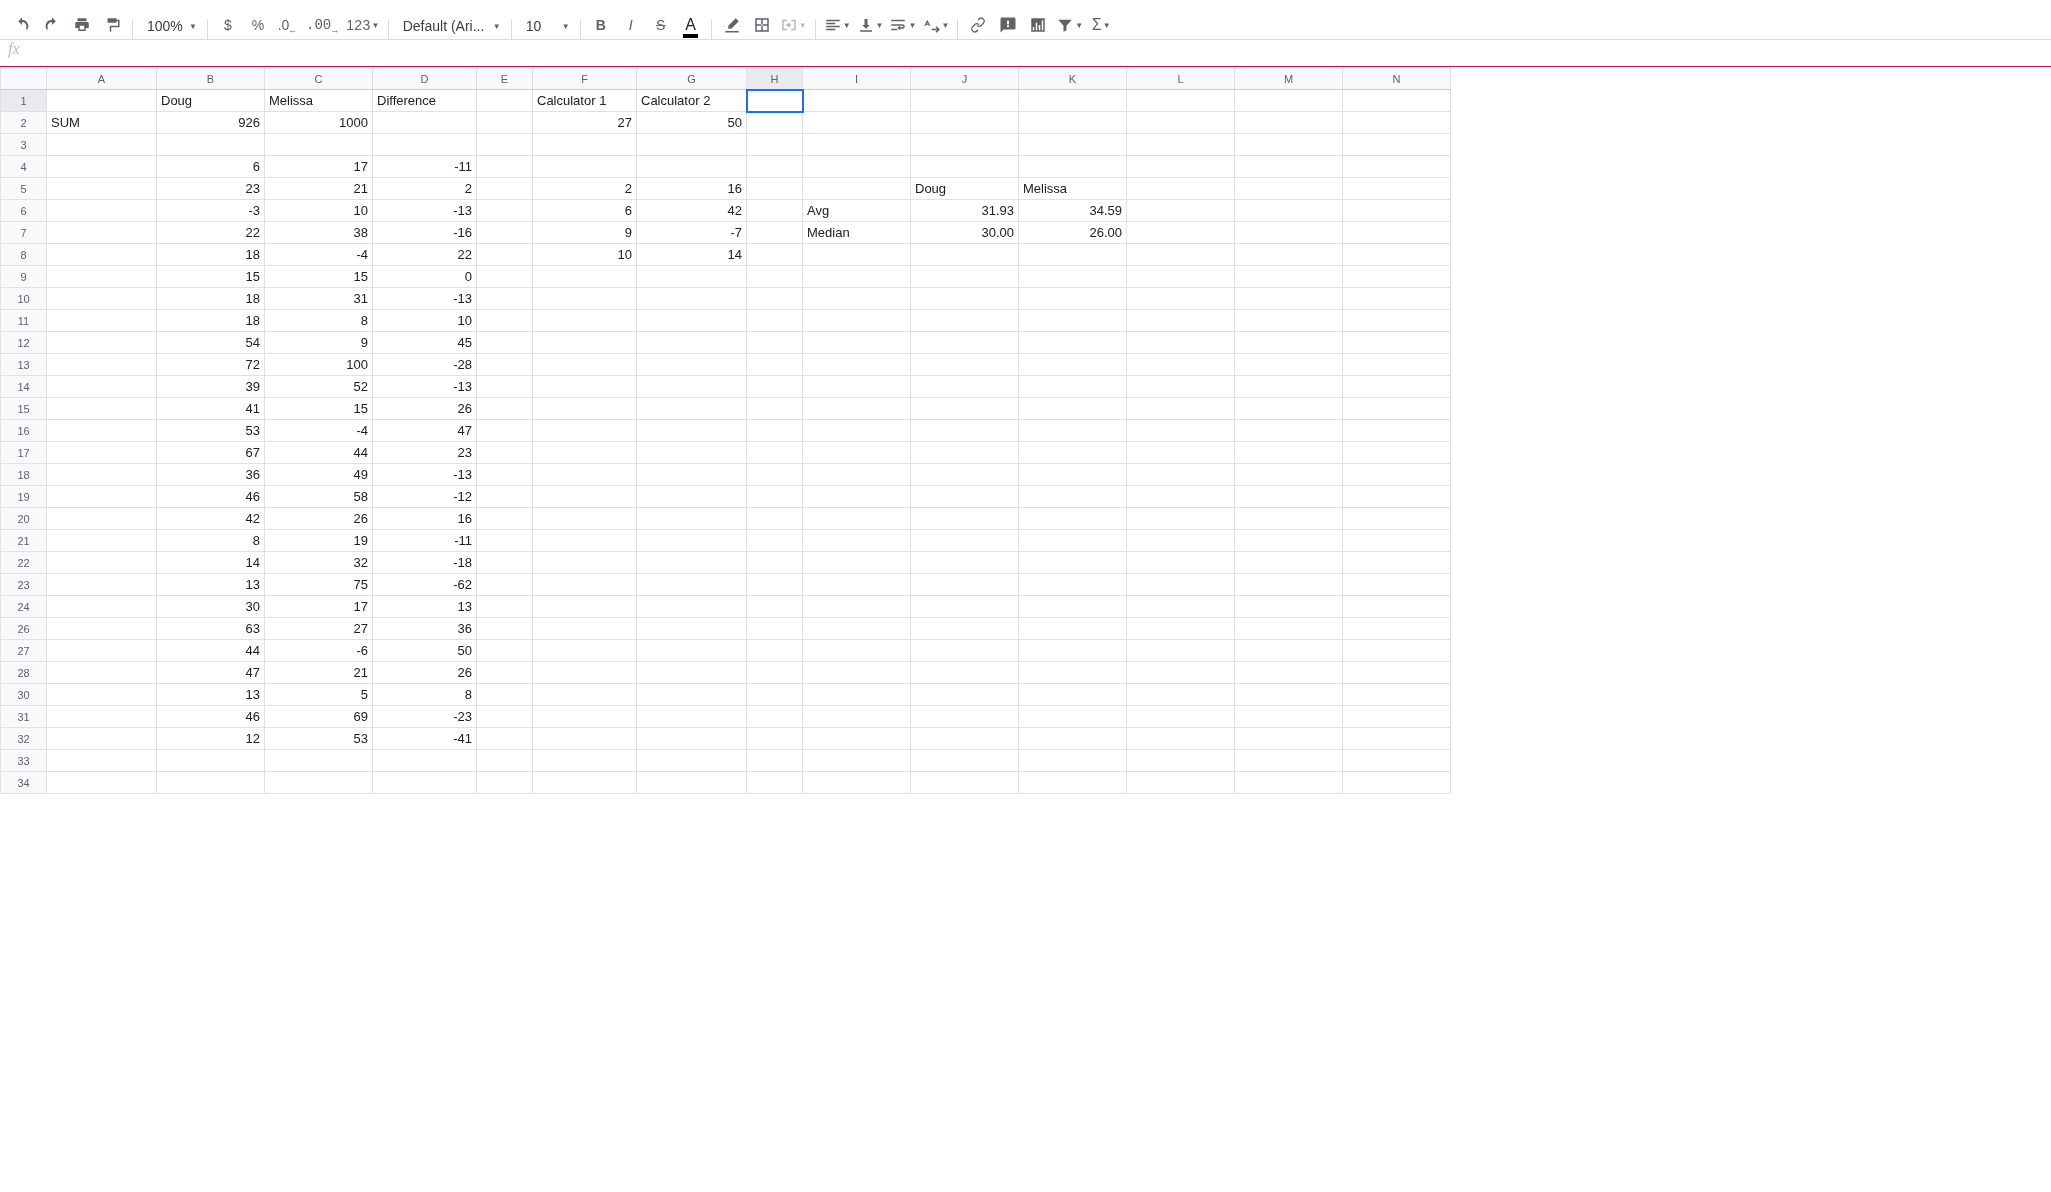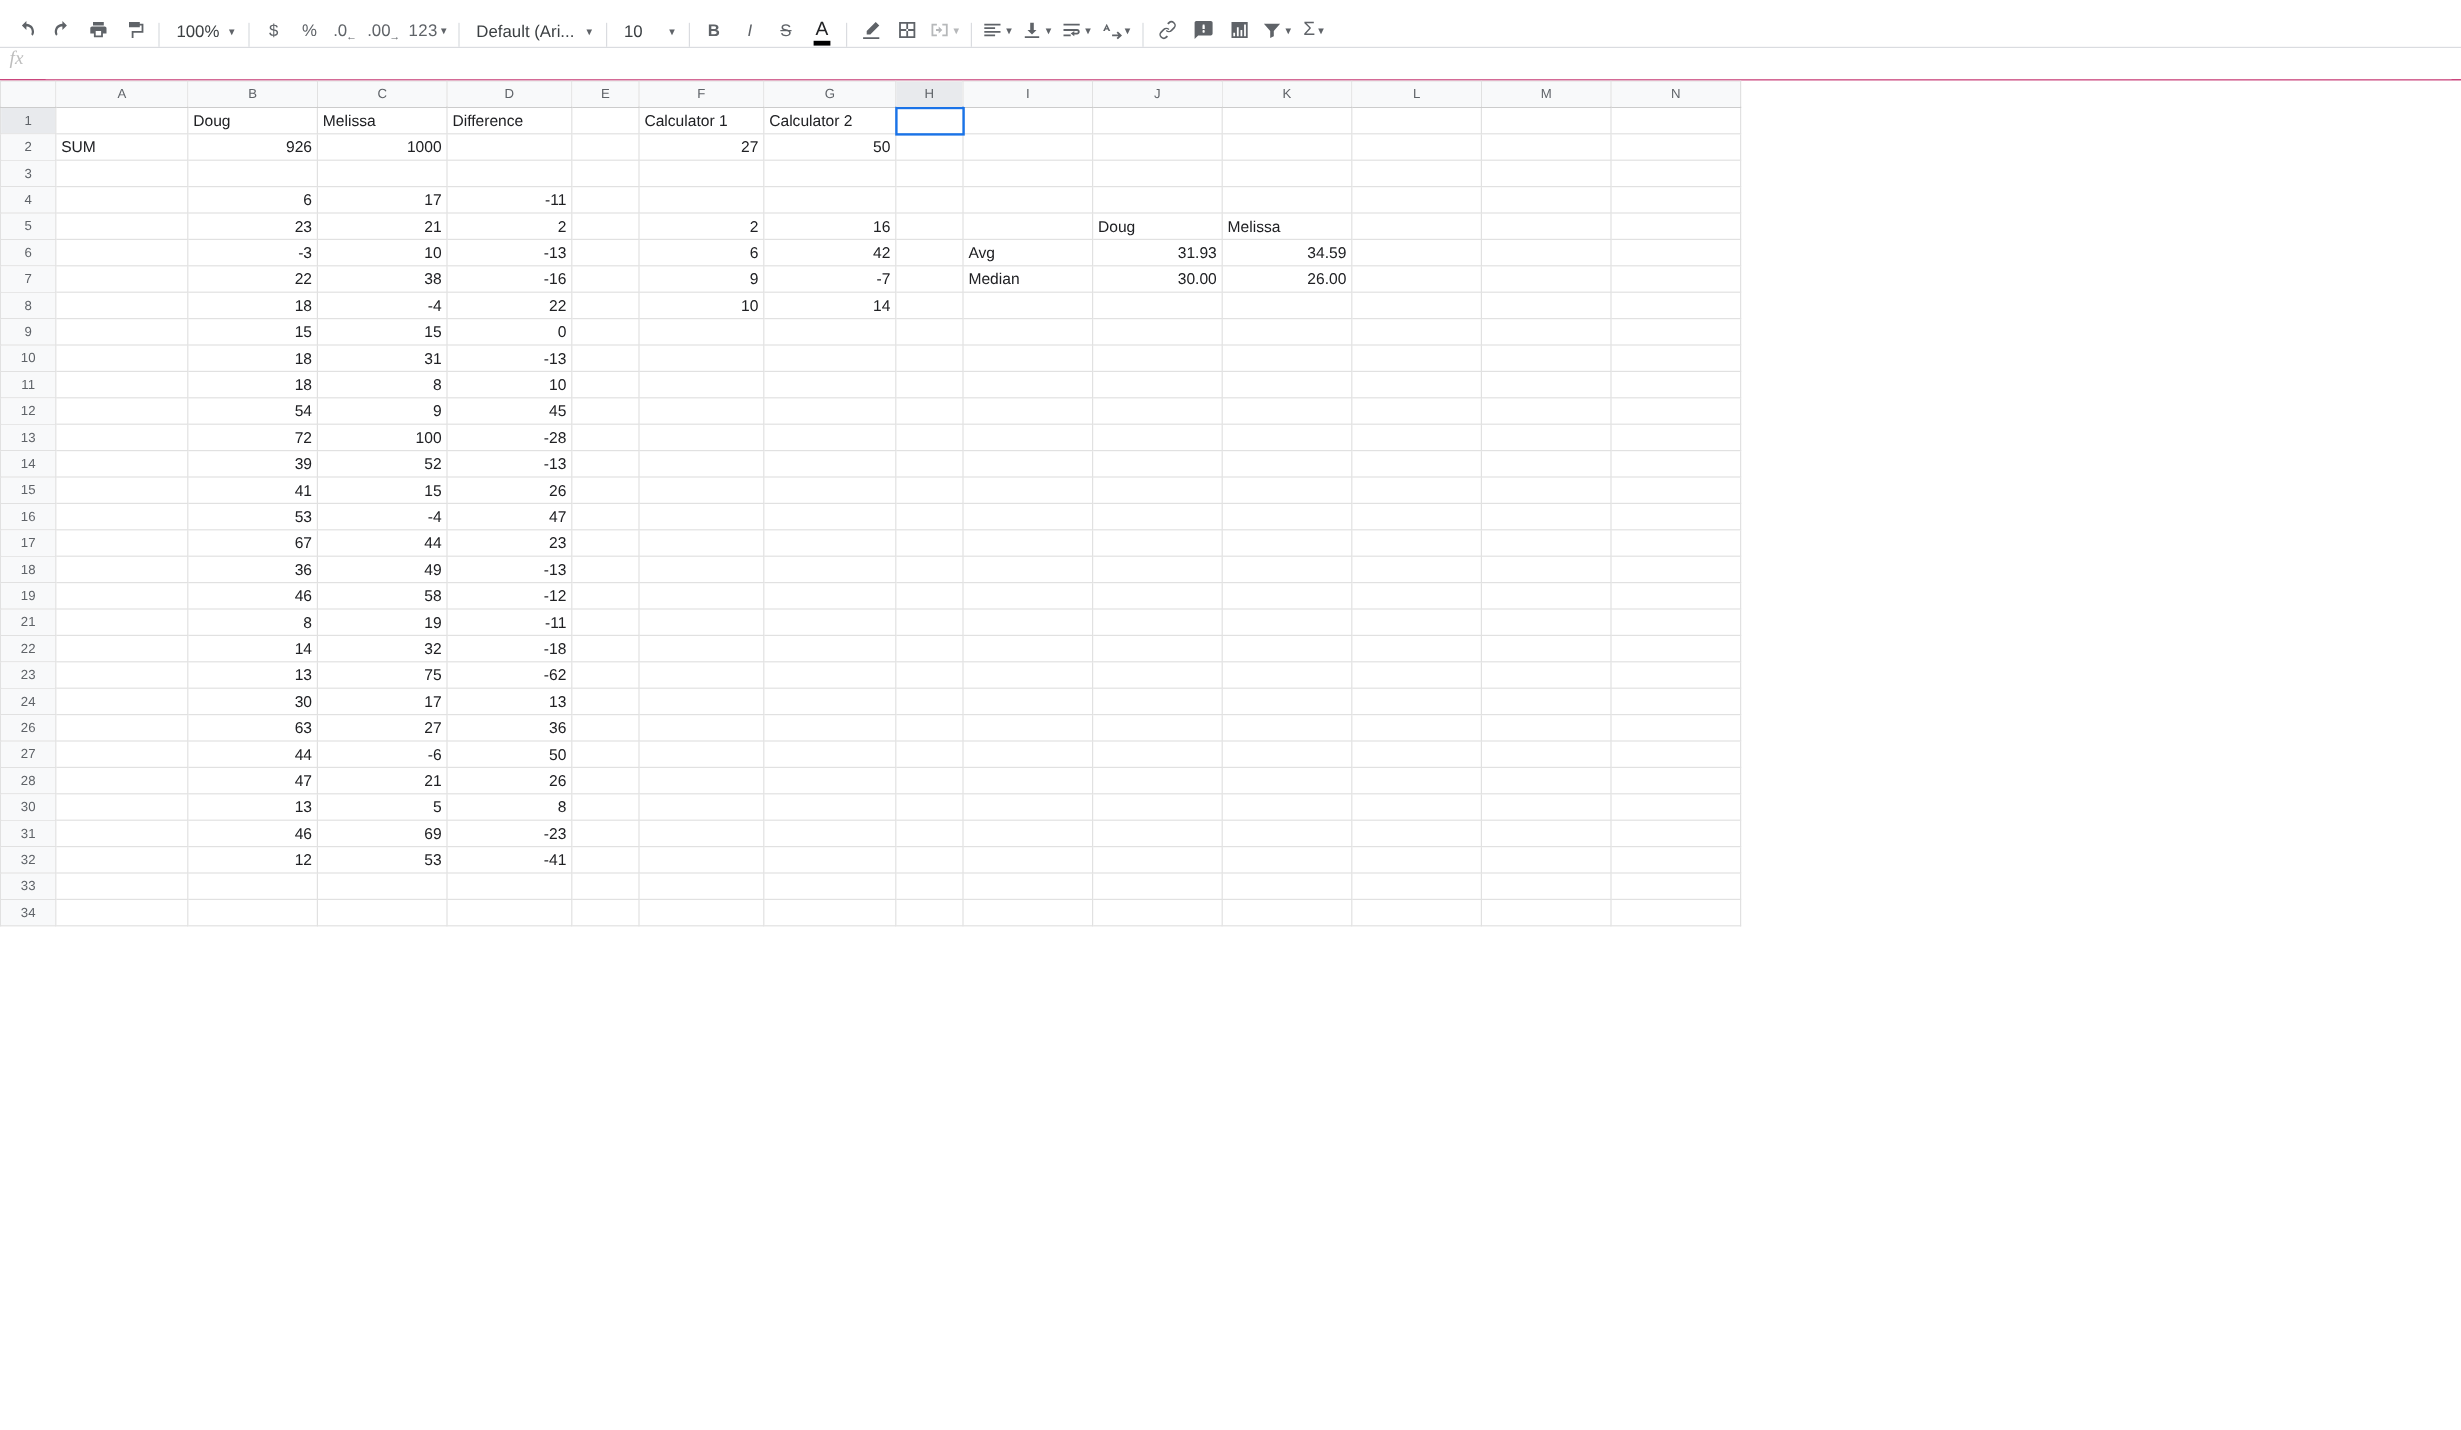--- a/index.html
+++ b/index.html
@@ -192,21 +192,21 @@
       <span class="arrow">▼</span>
     </div>
   <div class="sep"></div>
   <div class="tbtn txt14">$</div>
   <div class="tbtn txt14">%</div>
   <div class="tbtn">
       <span style="font-size:14px;">.0</span>
       <span style="font-size:9px;position:relative;top:5px;left:-1px;">←</span>
     </div>
   <div class="tbtn">
-      <span style="font-size:14px;">.00</span>
+      <span style="font-size:14px;font-family:Liberation Mono, monospace;">.00</span>
       <span style="font-size:9px;position:relative;top:5px;left:-1px;">→</span>
     </div>
   <div class="tbtn fmt123">
       <span>123</span>
       <span class="drop-arrow">▼</span>
     </div>
   <div class="sep"></div>
   <div class="combo font">
       <span style="overflow:hidden;text-overflow:clip;white-space:nowrap;">Default (Ari...</span>
       <span class="arrow">▼</span>
@@ -655,20 +655,37 @@
           <td class="l"></td>
           <td class="l"></td>
           <td class="l"></td>
           <td class="l"></td>
           <td class="l"></td>
           <td class="l"></td>
           <td class="l"></td>
           <td class="l"></td>
         </tr>
         <tr>
+          <th>20</th>
+          <td class="l"></td>
+          <td class="r">42</td>
+          <td class="r">26</td>
+          <td class="r">16</td>
+          <td class="l"></td>
+          <td class="l"></td>
+          <td class="l"></td>
+          <td class="l"></td>
+          <td class="l"></td>
+          <td class="l"></td>
+          <td class="l"></td>
+          <td class="l"></td>
+          <td class="l"></td>
+          <td class="l"></td>
+        </tr>
+        <tr>
           <th>21</th>
           <td class="l"></td>
           <td class="r">8</td>
           <td class="r">19</td>
           <td class="r">-11</td>
           <td class="l"></td>
           <td class="l"></td>
           <td class="l"></td>
           <td class="l"></td>
           <td class="l"></td>

